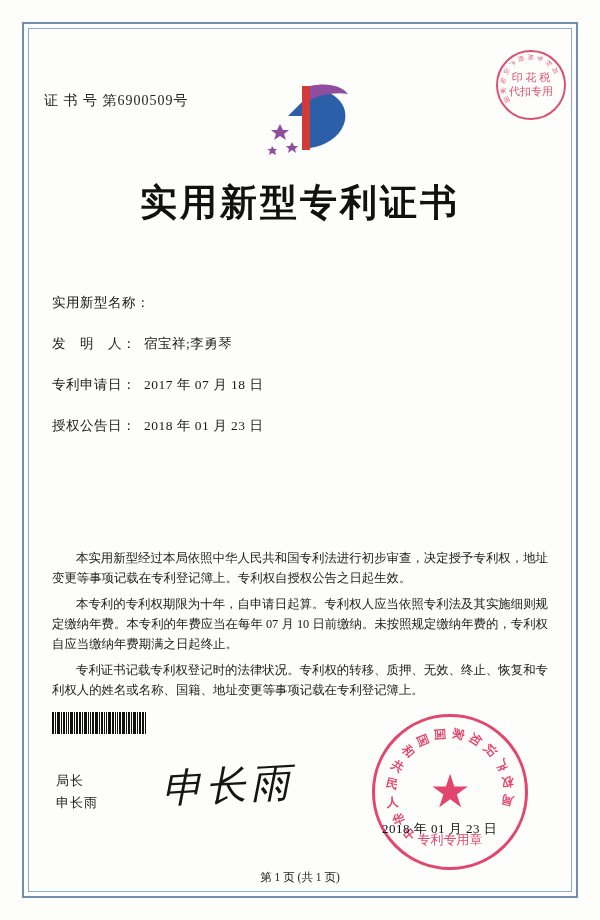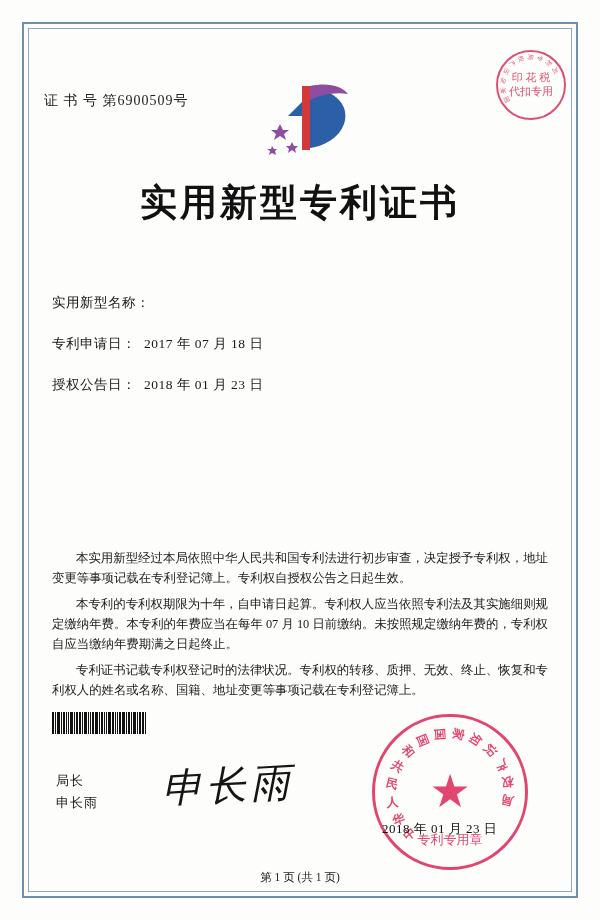--- a/index.html
+++ b/index.html
@@ -285,20 +285,24 @@
       <span style="transform: rotate(65deg) translate(0,-31px) rotate(90deg);">局</span>
     </div>
     <div class="center-text">印 花 税<br>代扣专用</div>
   </div>
 
   <div class="doc-title">实用新型专利证书</div>
 
   <div class="fields">
     <div class="field-row">
       <span class="field-label">实用新型名称：</span>
+    </div>
+    <div class="field-row">
+      <span class="field-label">发　明　人：</span>
+      <span class="field-value">宿宝祥;李勇琴</span>
     </div>
     <div class="field-row">
       <span class="field-label">专利申请日：</span>
       <span class="field-value">2017 年 07 月 18 日</span>
     </div>
     <div class="field-row">
       <span class="field-label">授权公告日：</span>
       <span class="field-value">2018 年 01 月 23 日</span>
     </div>
   </div>

